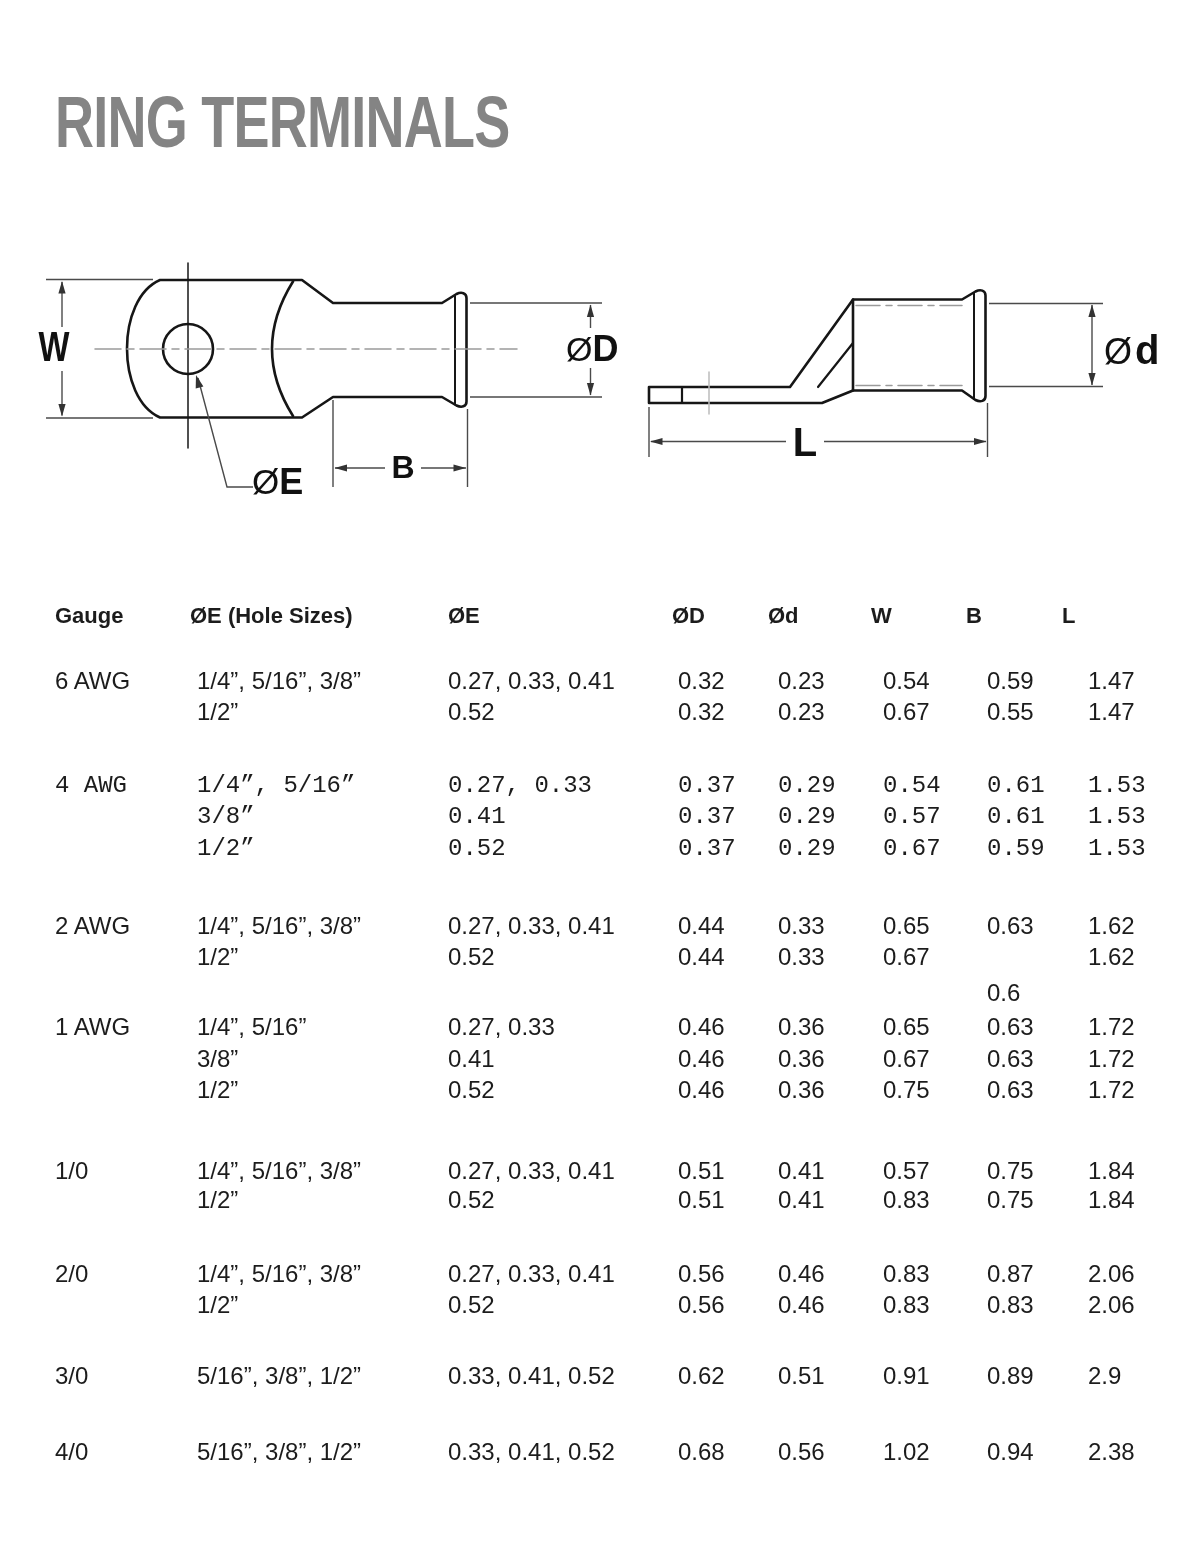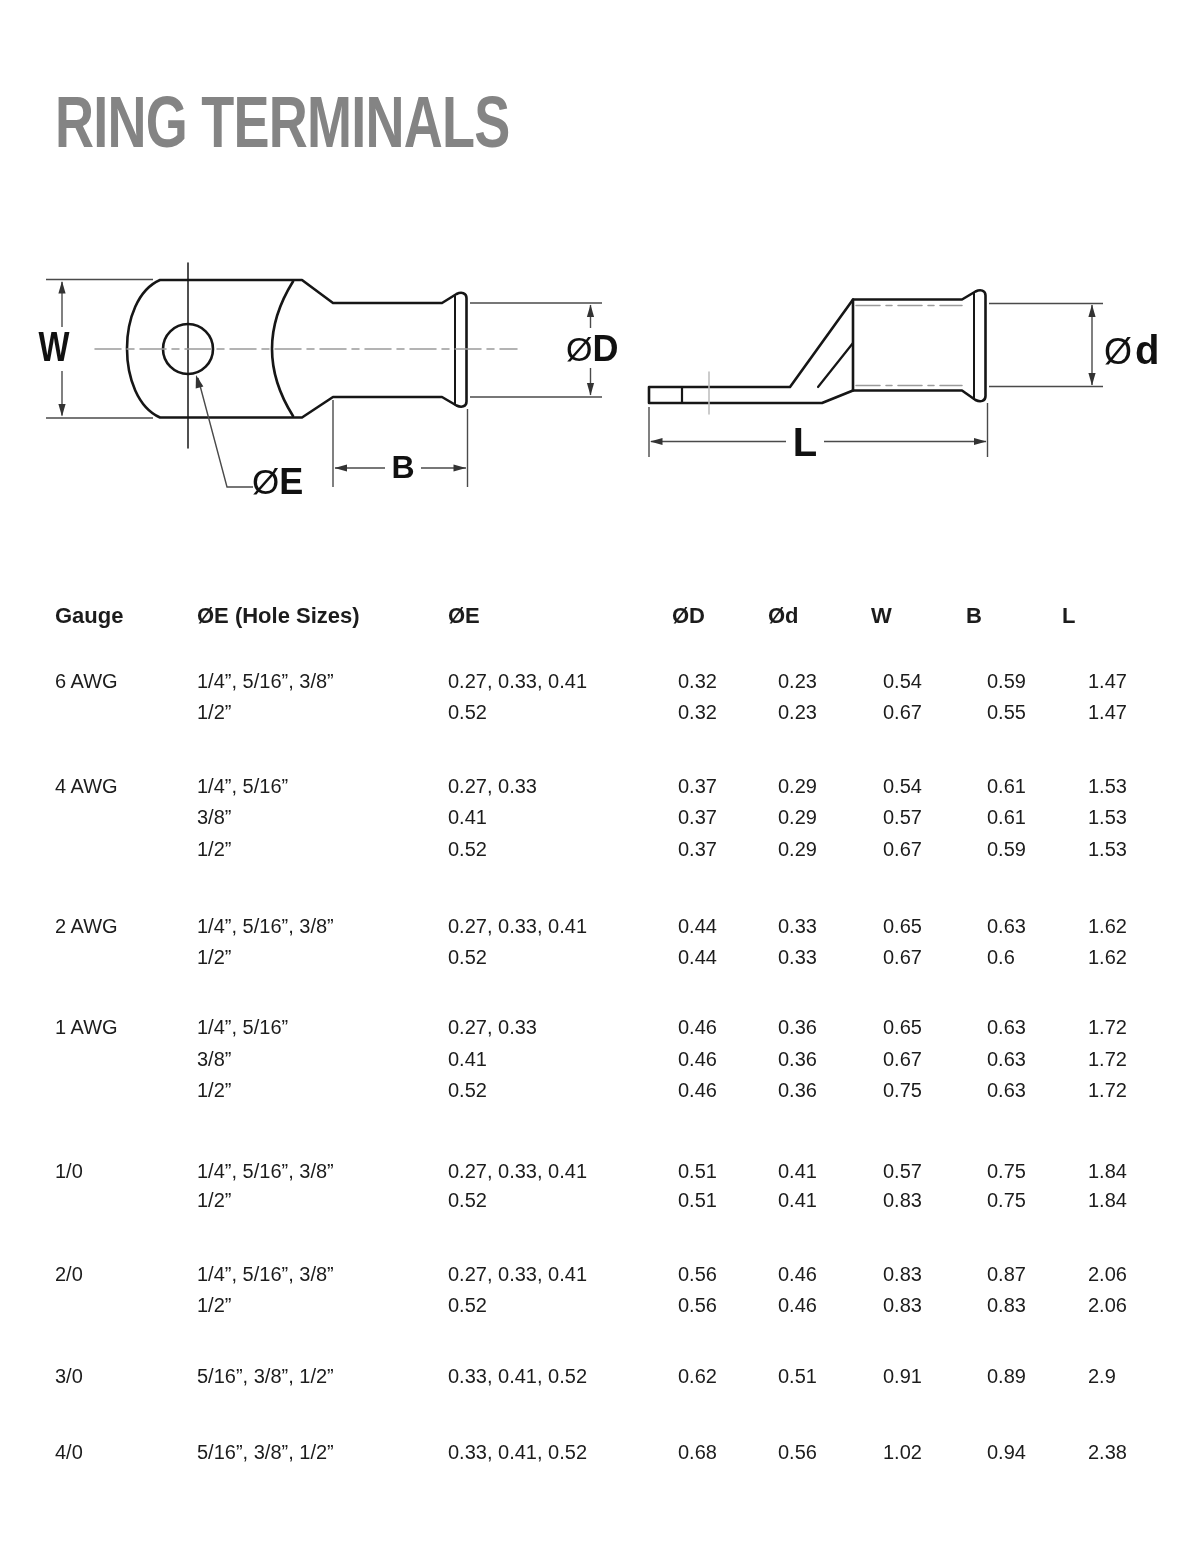--- a/index.html
+++ b/index.html
@@ -8,21 +8,21 @@
   .title{position:absolute;left:55px;top:86px;font-size:72px;font-weight:700;line-height:1;
          color:#848484;transform:scaleX(0.75);transform-origin:left top;letter-spacing:-1px;white-space:nowrap;}
   .subtitle{position:absolute;left:55px;top:196px;font-size:32px;font-weight:700;color:#111;white-space:nowrap;}
   #drawing-svg{position:absolute;left:0;top:0;}
   #drawing-svg text{font-family:"Liberation Sans", sans-serif;fill:#111;}
   
   .thead{position:absolute;left:0;top:600px;width:1200px;height:32px;line-height:32px;font-size:22px;font-weight:700;}
   .thead span{position:absolute;white-space:pre;}
   .tbody{position:absolute;left:0;top:0;width:1200px;height:1553px;}
   .tgroup{position:absolute;left:0;width:1200px;}
-  .trow{position:absolute;left:0;width:1200px;height:32px;line-height:32px;font-size:20px;}
+  .trow{position:absolute;left:0;width:1200px;height:32px;line-height:32px;font-size:24px;}
   .tcell{position:absolute;white-space:pre;}
 </style>
 </head>
 <body>
 
 <div id="page">
 
   <div class="title">RING TERMINALS</div>
 
   <svg id="drawing-svg" width="1200" height="560" viewBox="0 0 1200 560">
@@ -115,21 +115,21 @@
     </g>
     <text x="1104" y="364" font-size="36">
       <tspan font-weight="400">Ø</tspan><tspan font-size="40" font-weight="700" dx="3">d</tspan>
     </text>
     <rect x="786" y="423" width="38" height="37" fill="#fff"></rect>
     <text x="805" y="456" text-anchor="middle" font-size="40" font-weight="700">L</text>
   </svg>
 
   <div class="thead">
     <span style="left:55px">Gauge</span>
-    <span style="left:197px">ØE (Hole Sizes)</span>
+    <span style="left:190px">ØE (Hole Sizes)</span>
     <span style="left:448px">ØE</span>
     <span style="left:672px">ØD</span>
     <span style="left:768px">Ød</span>
     <span style="left:871px">W</span>
     <span style="left:966px">B</span>
     <span style="left:1062px">L</span>
   </div>
 
   <div class="tbody">
       <div class="tgroup" style="top: 664.5px; height: 63px;">
@@ -146,21 +146,21 @@
         <div class="trow" style="top: 31.5px;">
           <span class="tcell" style="left: 197px;">1/2”</span>
           <span class="tcell" style="left: 448px;">0.52</span>
           <span class="tcell" style="left: 678px;">0.32</span>
           <span class="tcell" style="left: 778px;">0.23</span>
           <span class="tcell" style="left: 883px;">0.67</span>
           <span class="tcell" style="left: 987px;">0.55</span>
           <span class="tcell" style="left: 1088px;">1.47</span>
         </div>
       </div>
-      <div class="tgroup" style="top: 769.5px; height: 94.5px;">
+      <div class="tgroup" style="top: 769.5px; height: 94.5px; font-family: Liberation Mono, monospace;">
         <div class="trow" style="top: 0px;">
           <span class="tcell" style="left: 55px;">4 AWG</span>
           <span class="tcell" style="left: 197px;">1/4”, 5/16”</span>
           <span class="tcell" style="left: 448px;">0.27, 0.33</span>
           <span class="tcell" style="left: 678px;">0.37</span>
           <span class="tcell" style="left: 778px;">0.29</span>
           <span class="tcell" style="left: 883px;">0.54</span>
           <span class="tcell" style="left: 987px;">0.61</span>
           <span class="tcell" style="left: 1088px;">1.53</span>
         </div>
@@ -193,21 +193,21 @@
           <span class="tcell" style="left: 883px;">0.65</span>
           <span class="tcell" style="left: 987px;">0.63</span>
           <span class="tcell" style="left: 1088px;">1.62</span>
         </div>
         <div class="trow" style="top: 31.5px;">
           <span class="tcell" style="left: 197px;">1/2”</span>
           <span class="tcell" style="left: 448px;">0.52</span>
           <span class="tcell" style="left: 678px;">0.44</span>
           <span class="tcell" style="left: 778px;">0.33</span>
           <span class="tcell" style="left: 883px;">0.67</span>
-          <span class="tcell" style="left: 987px;">0.6</span>
+          <span class="tcell" style="left: 987px; margin-top: 36px;">0.6</span>
           <span class="tcell" style="left: 1088px;">1.62</span>
         </div>
       </div>
       <div class="tgroup" style="top: 1011px; height: 94.5px;">
         <div class="trow" style="top: 0px;">
           <span class="tcell" style="left: 55px;">1 AWG</span>
           <span class="tcell" style="left: 197px;">1/4”, 5/16”</span>
           <span class="tcell" style="left: 448px;">0.27, 0.33</span>
           <span class="tcell" style="left: 678px;">0.46</span>
           <span class="tcell" style="left: 778px;">0.36</span>

